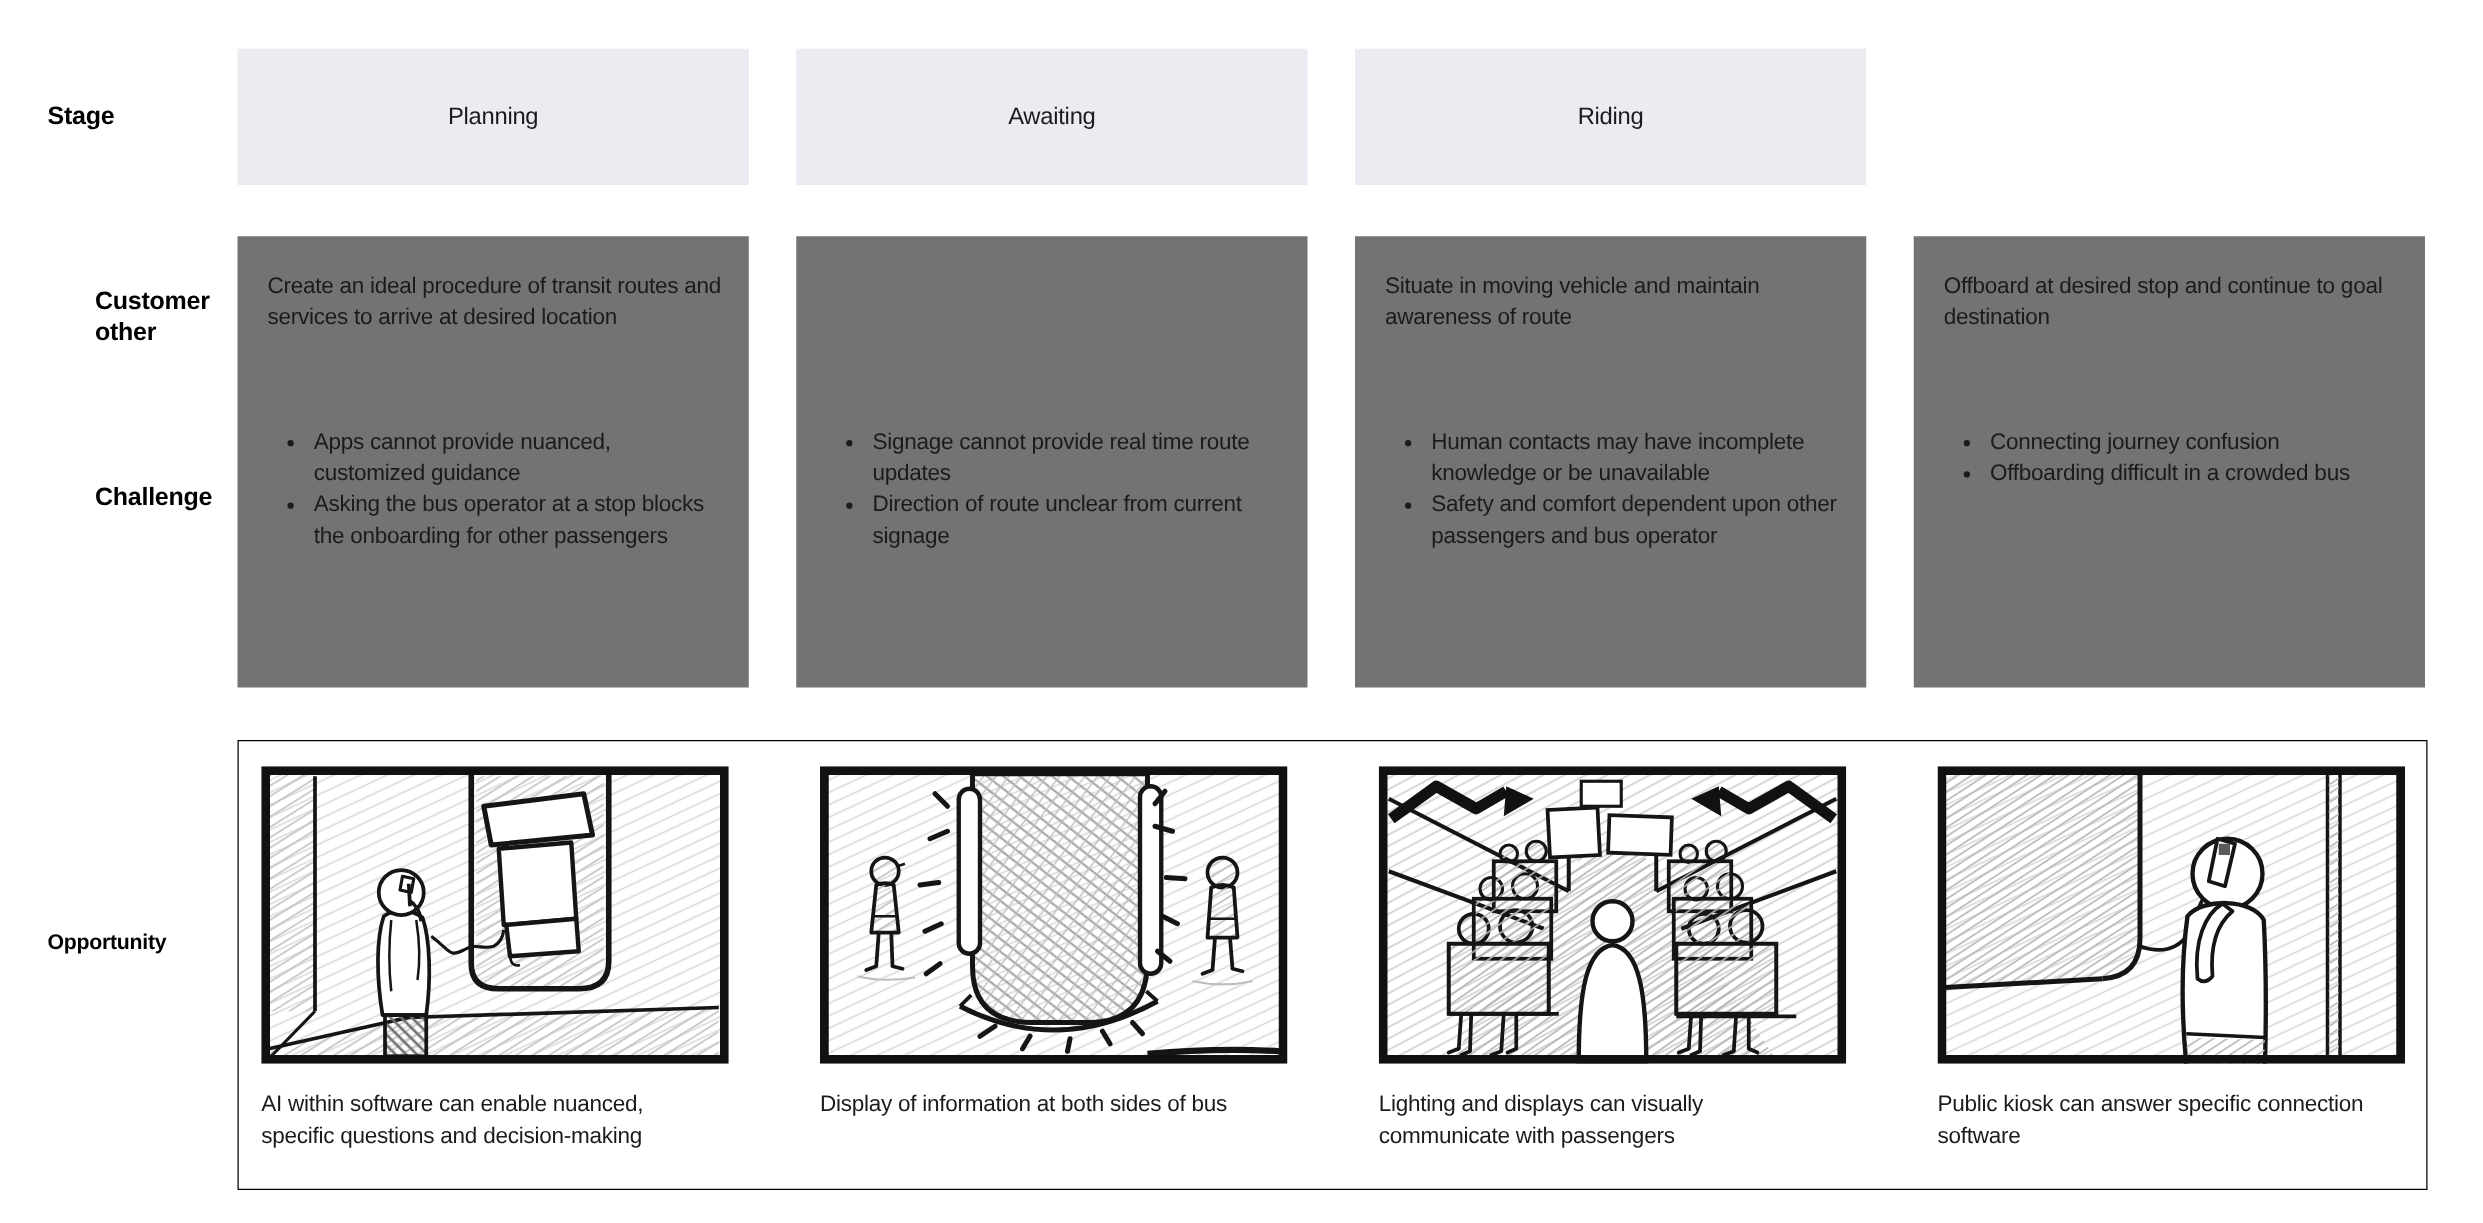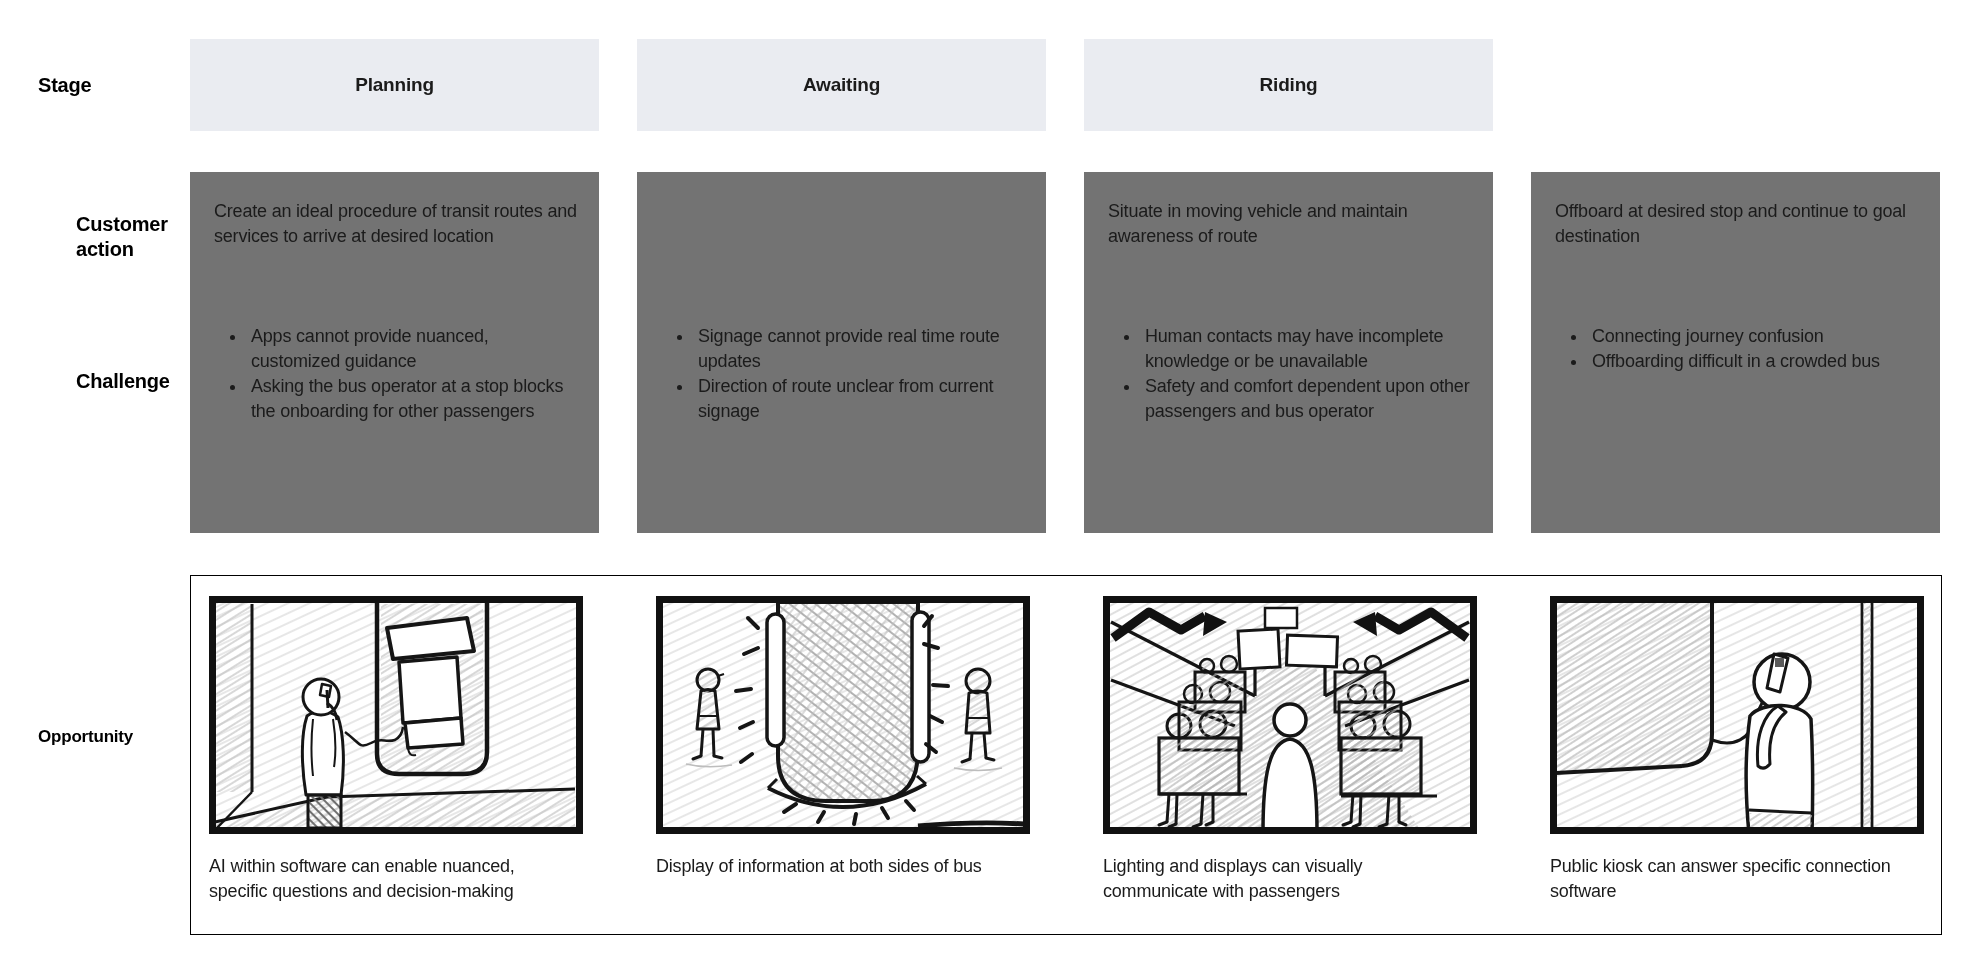--- a/index.html
+++ b/index.html
@@ -6,29 +6,29 @@
   body{
     width:1986px;height:978px;background:#ffffff;overflow:hidden;position:relative;
     font-family:"Liberation Sans", sans-serif;color:#1b1b1b;letter-spacing:-0.2px;
   }
   .grid-row{
     display:grid;
     grid-template-columns:152px 409px 409px 409px 409px;
     column-gap:38px;
   }
   
-  .stage-row{margin-top:39px;height:92px;}
+  .stage-row{margin-top:39px;height:109px;}
   .row-label{
     font-weight:bold;font-size:20px;line-height:25px;color:#000;
     padding-left:38px;box-sizing:border-box;
   }
   .stage-row .row-label{display:flex;align-items:center;}
   .stage-box{
     background:#eaecf1;display:flex;align-items:center;justify-content:center;
-    font-size:19px;color:#1b1b1b;font-weight:bold;
+    font-size:19px;color:#1b1b1b;
   }
   
   .detail-row{margin-top:41px;height:361px;}
   .detail-label-cell{position:relative;}
   .label-customer{position:absolute;top:40px;left:38px;width:110px;}
   .label-challenge{position:absolute;top:197px;left:38px;}
   .detail-box{
     background:#737373;position:relative;box-sizing:border-box;
   }
   .action-text{
@@ -63,21 +63,21 @@
 
 <div class="grid-row stage-row">
   <div class="row-label">Stage</div>
   <div class="stage-box">Planning</div>
   <div class="stage-box">Awaiting</div>
   <div class="stage-box">Riding</div>
 </div>
 
 <div class="grid-row detail-row">
   <div class="detail-label-cell">
-    <div class="row-label label-customer">Customer action</div>
+    <div class="row-label label-customer">Customer other</div>
     <div class="row-label label-challenge">Challenge</div>
   </div>
 
   <div class="detail-box">
     <div class="action-text">Create an ideal procedure of transit routes and services to arrive at desired location</div>
     <ul class="challenge-list">
       <li>Apps cannot provide nuanced, customized guidance</li>
       <li>Asking the bus operator at a stop blocks the onboarding for other passengers</li>
     </ul>
   </div>

